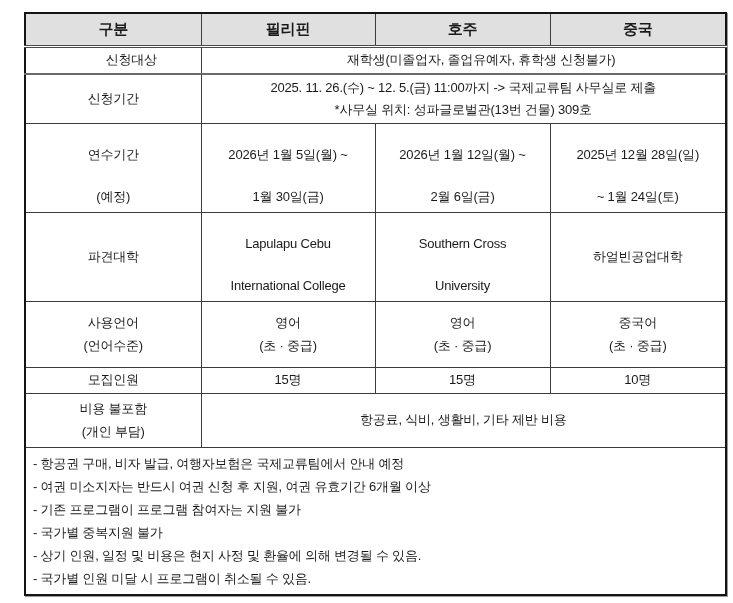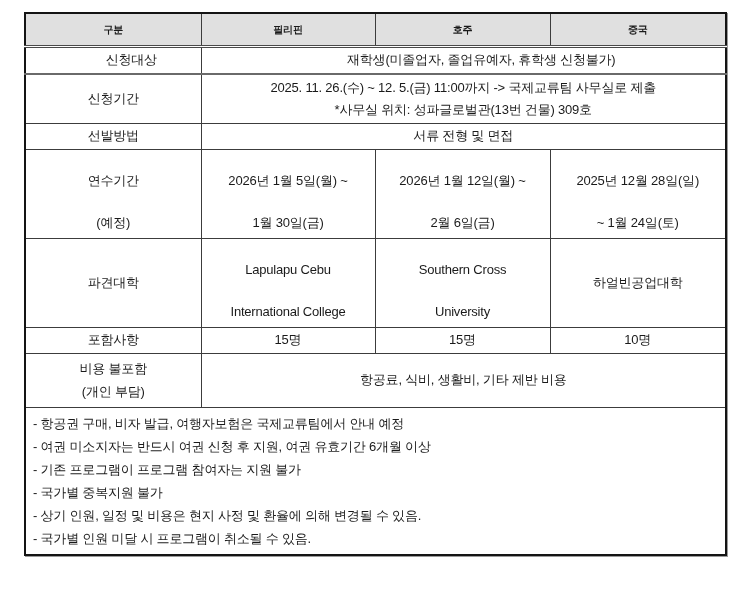--- a/index.html
+++ b/index.html
@@ -37,21 +37,21 @@
   }
   td, th {
     text-align: center;
     vertical-align: middle;
     padding: 2px 4px;
     overflow: hidden;
   }
   tr.header-row th {
     background: #e0e0e0;
     font-weight: bold;
-    font-size: 10px;
+    font-size: 15px;
     height: 27px;
     border-bottom: 3px double #4a4a4a;
   }
   tr.row-target td { border-bottom: 2px solid #6a6a6a; padding-left: 40px; }
   tr.row-target    { height: 27px; }
   tr.row-period    { height: 43px; margin-top: 12px; }
   tr.row-selection { height: 26px; }
   tr.row-duration  { height: 55px; }
   tr.row-university{ height: 56px; }
   tr.row-language  { height: 66px; }
@@ -98,24 +98,20 @@
     </tr>
 
     <tr class="row-period">
       <td>신청기간</td>
       <td colspan="3">
         <div class="line">2025. 11. 26.(수) ~ 12. 5.(금) 11:00까지 -&gt; 국제교류팀 사무실로 제출</div>
         <div class="line">*사무실 위치: 성파글로벌관(13번 건물) 309호</div>
       </td>
     </tr>
 
-    <tr class="row-selection">
-      <td>선발방법</td>
-      <td colspan="3">서류 전형 및 면접</td>
-    </tr>
 
     <tr class="row-duration">
       <td>
         <div class="line">연수기간</div>
         <div class="line">(예정)</div>
       </td>
       <td>
         <div class="line">2026년 1월 5일(월) ~</div>
         <div class="line">1월 30일(금)</div>
       </td>
@@ -135,23 +131,41 @@
         <div class="line">Lapulapu Cebu</div>
         <div class="line">International College</div>
       </td>
       <td>
         <div class="line">Southern Cross</div>
         <div class="line">University</div>
       </td>
       <td>하얼빈공업대학</td>
     </tr>
 
+    <tr class="row-language">
+      <td>
+        <div class="line">사용언어</div>
+        <div class="line">(언어수준)</div>
+      </td>
+      <td>
+        <div class="line">영어</div>
+        <div class="line">(초 · 중급)</div>
+      </td>
+      <td>
+        <div class="line">영어</div>
+        <div class="line">(초 · 중급)</div>
+      </td>
+      <td>
+        <div class="line">중국어</div>
+        <div class="line">(초 · 중급)</div>
+      </td>
+    </tr>
 
     <tr class="row-capacity">
-      <td>포함사항</td>
+      <td>모집인원</td>
       <td>15명</td>
       <td>15명</td>
       <td>10명</td>
     </tr>
 
 
     <tr class="row-cost-exc">
       <td>
         <div class="line">비용 불포함</div>
         <div class="line">(개인 부담)</div>

